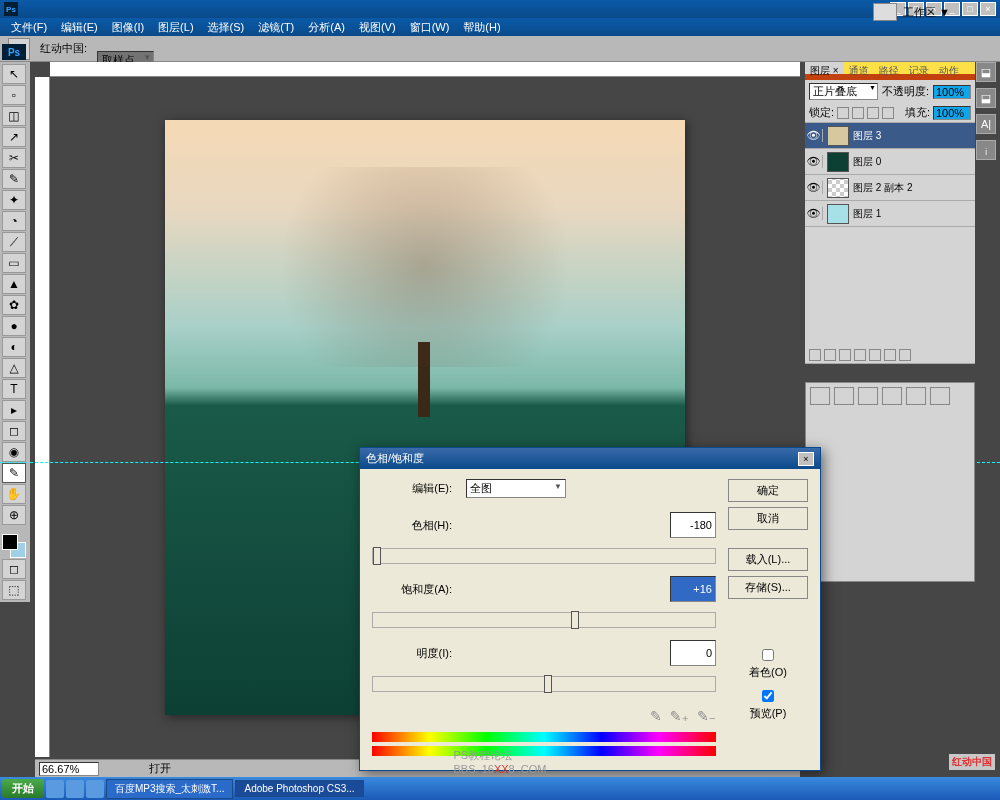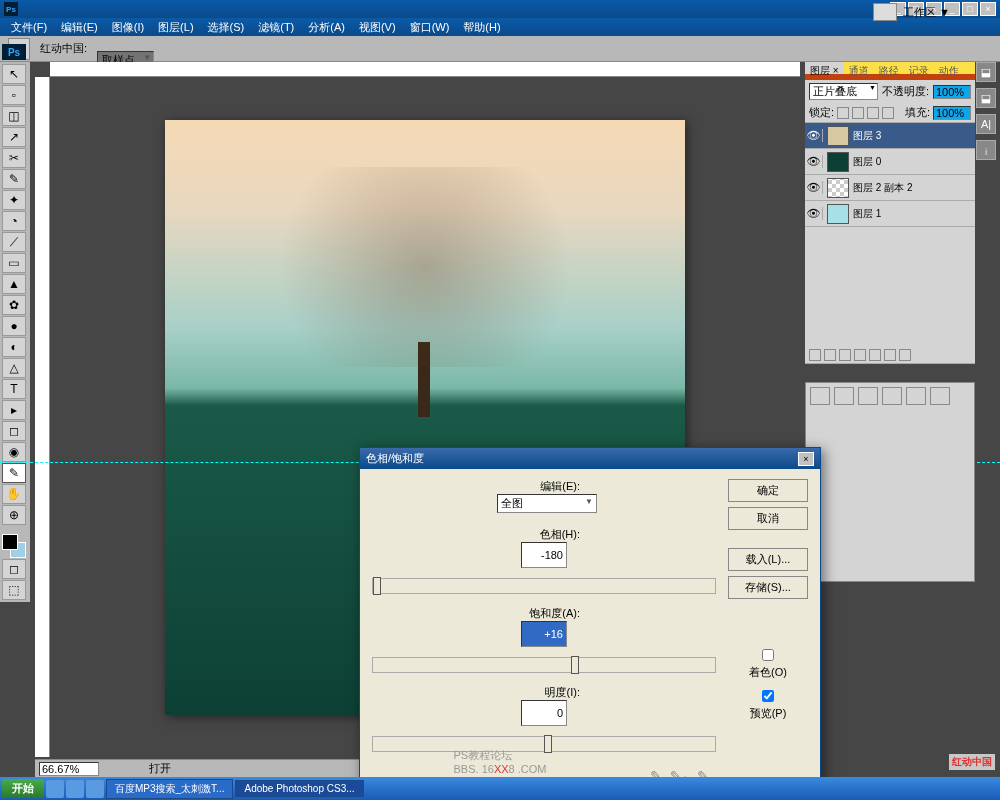--- a/index.html
+++ b/index.html
@@ -60,21 +60,21 @@
 .side-icons span { width: 20px; height: 20px; background: #888; border: 1px solid #aaa; display: flex; align-items: center; justify-content: center; color: #fff; font-size: 11px; }
 
 
 .dialog { position: absolute; left: 359px; top: 447px; width: 462px; background: #ece9d8; border: 1px solid #0a4a8a; box-shadow: 3px 3px 12px rgba(0,0,0,.5); }
 .dialog-title { background: linear-gradient(#3a6aaa, #0a4a8a); color: #fff; padding: 3px 6px; display: flex; align-items: center; font-size: 11px; }
 .dialog-title .x { margin-left: auto; width: 16px; height: 14px; background: #c0c0c0; border: 1px solid #fff; text-align: center; line-height: 12px; font-size: 9px; color: #000; }
 .dialog-body { padding: 10px 12px; display: flex; gap: 12px; }
 .dlg-left { flex: 1; }
 .dlg-right { width: 80px; display: flex; flex-direction: column; gap: 5px; }
 .dlg-btn { background: #ece9d8; border: 1px solid #888; padding: 3px 0; text-align: center; cursor: pointer; font-size: 11px; }
-.dlg-row { display: flex; align-items: center; margin-bottom: 10px; flex-direction: column; }
+.dlg-row { display: flex; align-items: center; margin-bottom: 10px; }
 .dlg-row label { width: 88px; text-align: right; padding-right: 8px; }
 .dlg-row .val { width: 46px; background: #fff; border: 1px inset #888; text-align: right; padding: 6px 3px; }
 .dlg-row .val.sel { background: #316ac5; color: #fff; }
 .dlg-edit-row { margin-bottom: 14px; }
 .dlg-select { background: #fff; border: 1px inset #888; width: 100px; padding: 1px 3px; margin-left: 6px; display: inline-block; position: relative; }
 .dlg-select::after { content: "▼"; position: absolute; right: 3px; font-size: 8px; top: 2px; color: #555; }
 .slider { height: 16px; background: #ece9d8; border: 1px solid #aaa; margin: 4px 0 12px 0; position: relative; }
 .slider .thumb-s { position: absolute; top: -2px; width: 8px; height: 18px; background: #ece9d8; border: 1px solid #555; }
 .checkbox-row { display: flex; align-items: center; gap: 4px; margin-bottom: 5px; font-size: 11px; flex-direction: column; }
 .checkbox-row input { width: 12px; height: 12px; }

